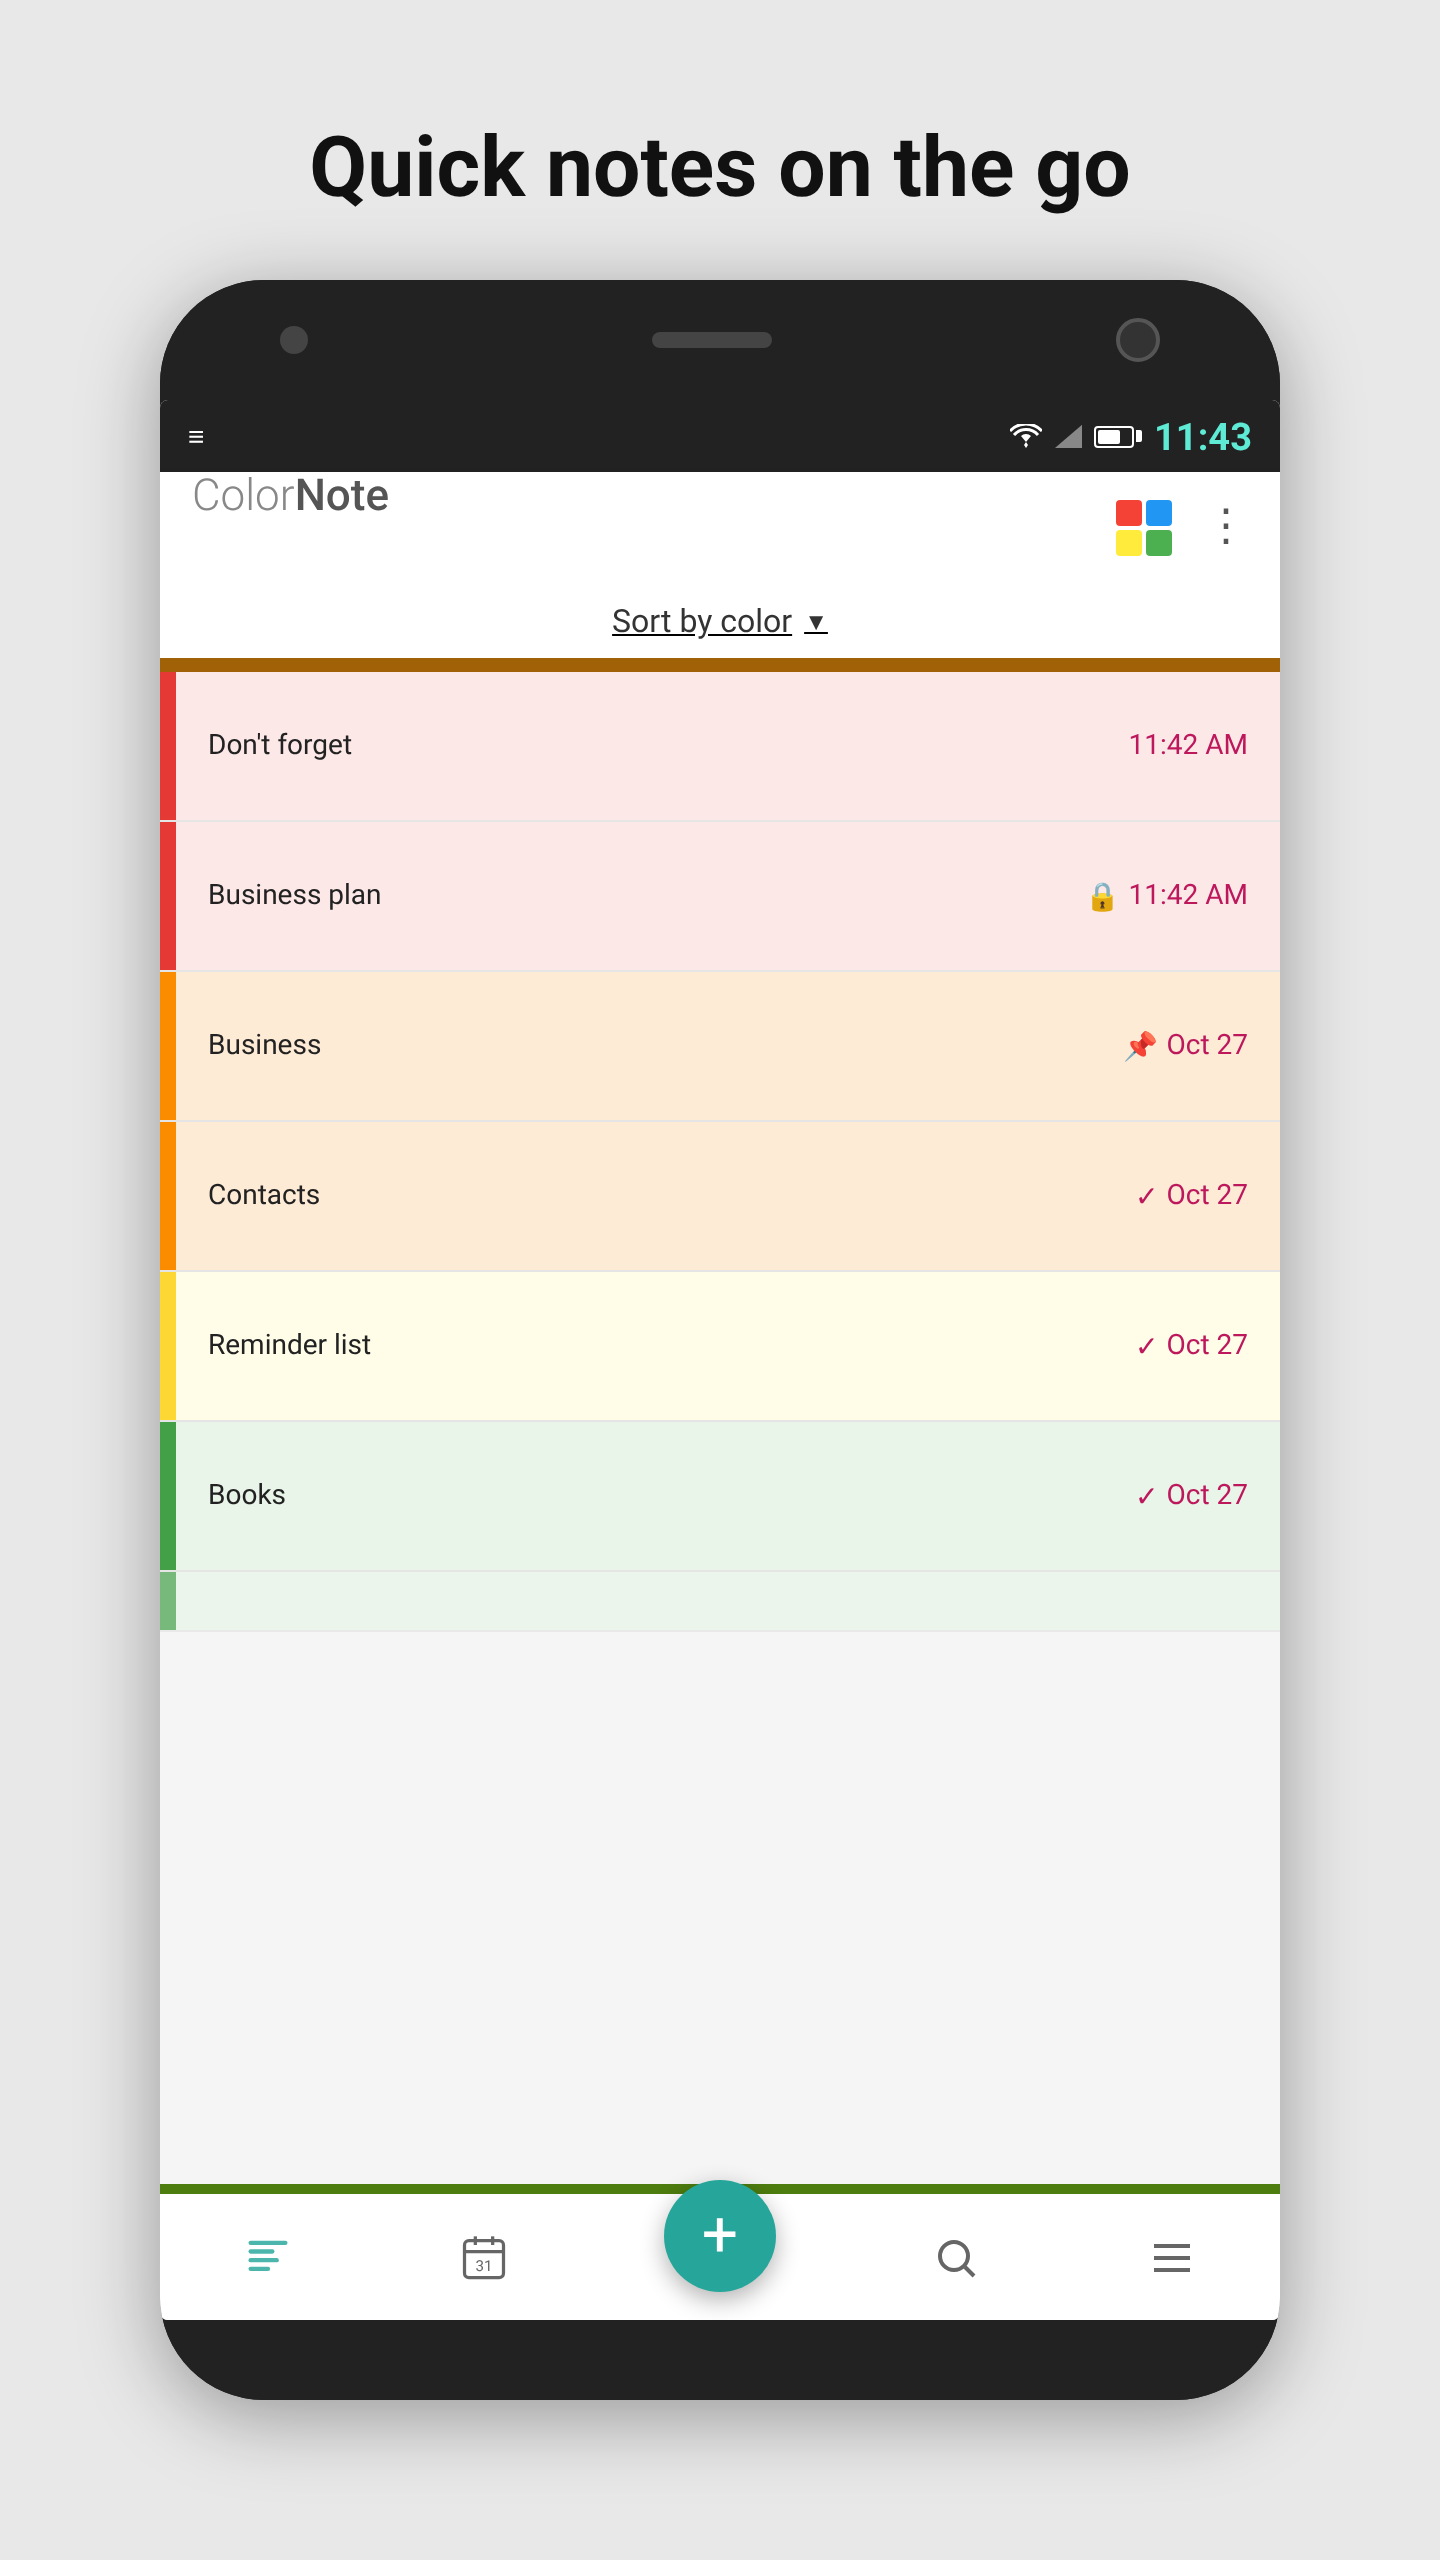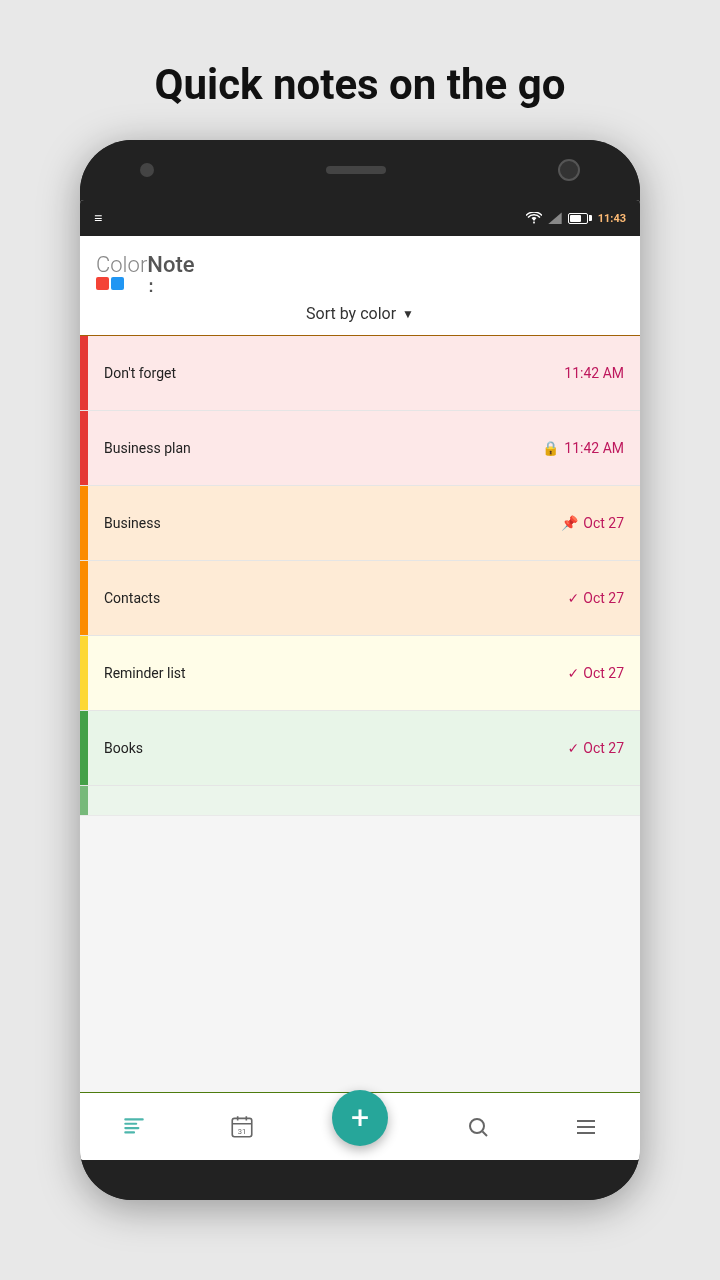--- a/index.html
+++ b/index.html
@@ -131,35 +131,34 @@
       border-radius: 1px;
     }
     .battery-tip {
       width: 3px;
       height: 6px;
       background: #fff;
       border-radius: 0 1px 1px 0;
       margin-left: 1px;
     }
     .time-text {
-      font-size: 11px;
+      font-size: 19px;
       font-weight: bold;
-      color: #fdba74;
+      color: #5eead4;
     }
 
     
     .app-bar {
       background: #fff;
       height: 56px;
       display: flex;
       justify-content: space-between;
-      padding: 16px 16px;
+      padding: 0 16px;
       flex-shrink: 0;
       box-shadow: 0 1px 3px rgba(0,0,0,0.1);
-      flex-direction: column;
     }
     .app-logo {
       font-size: 22px;
       font-weight: 300;
       color: #888;
       letter-spacing: 0;
     }
     .app-logo span {
       color: #555;
       font-weight: 500;
@@ -186,22 +185,23 @@
       line-height: 1;
     }
 
     
     .sort-bar {
       background: #fff;
       height: 44px;
       display: flex;
       align-items: center;
       justify-content: center;
-      border-bottom: 1px solid #a16207;
-      flex-shrink: 0;
+      border-bottom: 7px solid #a16207;
+      flex-shrink: 0;
+      text-decoration: underline;
     }
     .sort-bar-text {
       font-size: 16px;
       color: #333;
       display: flex;
       align-items: center;
       gap: 6px;
     }
     .sort-arrow {
       font-size: 12px;
@@ -263,21 +263,21 @@
     .note-yellow { background: #fffde8; }
     .note-green { background: #e8f5e8; }
 
     
     .bottom-nav {
       background: #fff;
       height: 68px;
       display: flex;
       align-items: center;
       justify-content: space-around;
-      border-top: 1px solid #4d7c0f;
+      border-top: 5px solid #4d7c0f;
       flex-shrink: 0;
       position: relative;
     }
 
     .nav-item {
       display: flex;
       flex-direction: column;
       align-items: center;
       justify-content: center;
       flex: 1;

